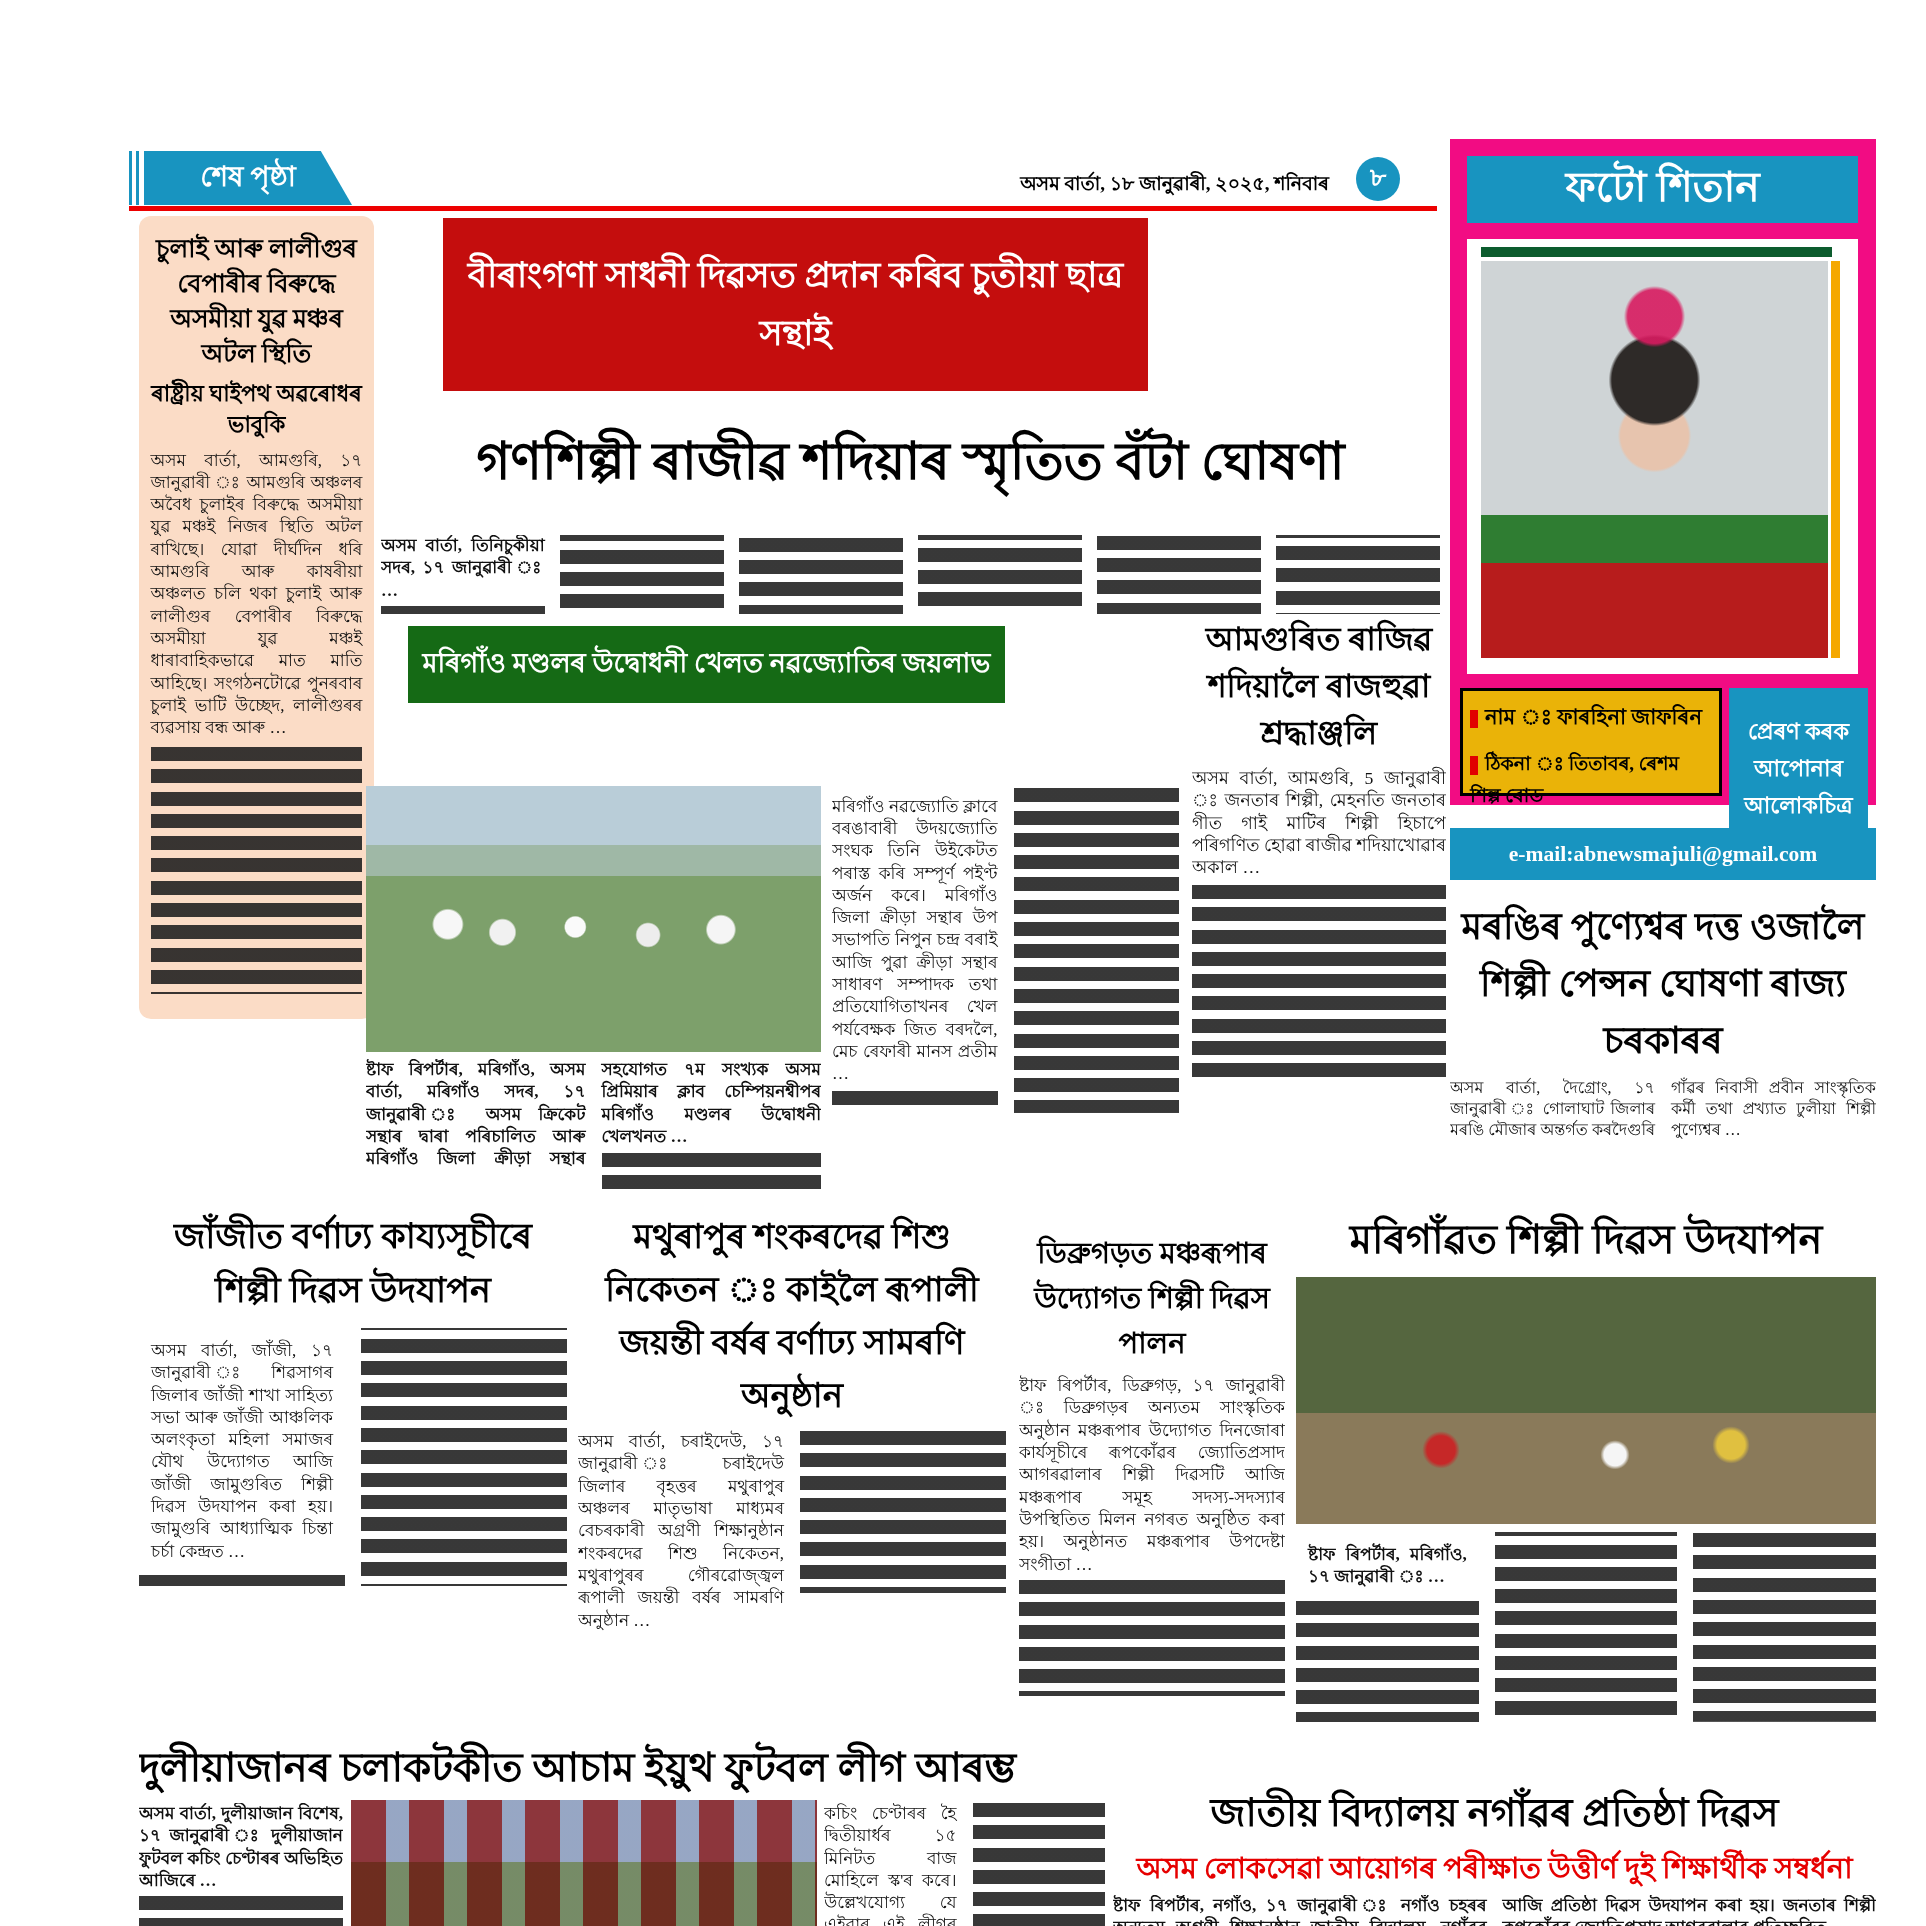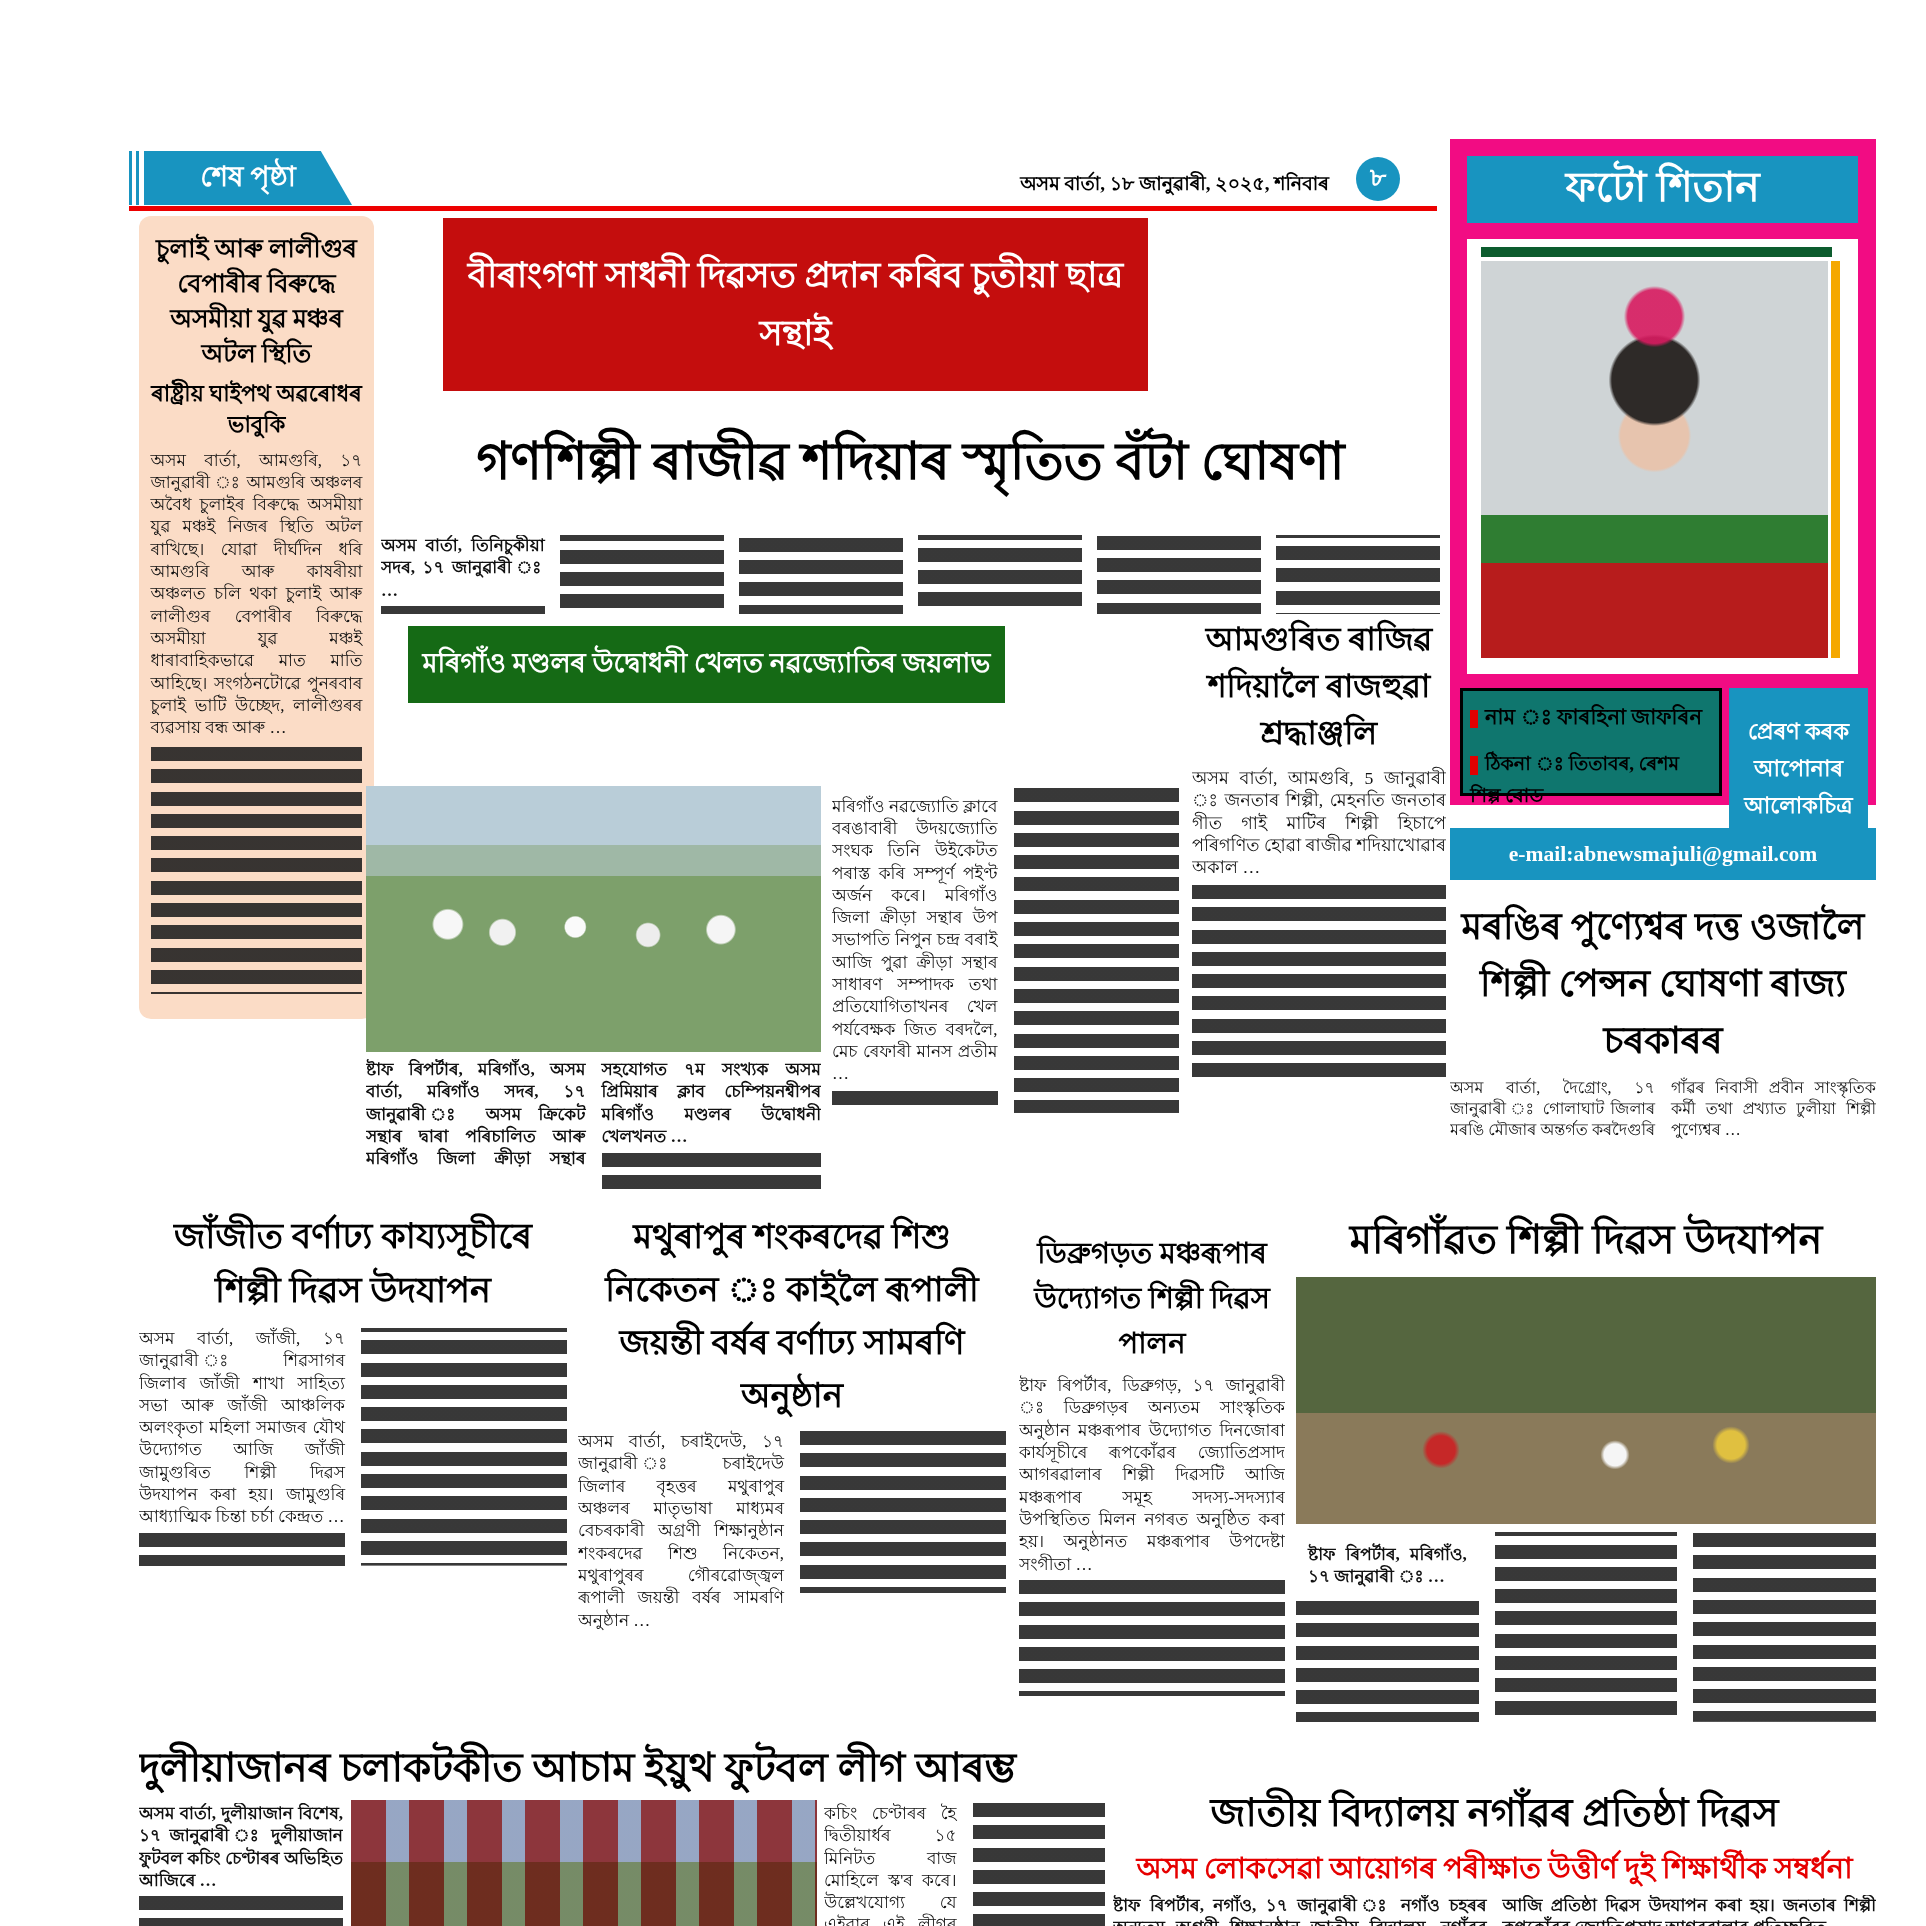--- a/index.html
+++ b/index.html
@@ -72,21 +72,21 @@
 
   <div class="abs pink" style="left:1450px;top:139px;width:426px;height:666px;">
     <div class="abs panel-blue center-flex" style="left:17.3px;top:17.3px;width:391px;height:67px;font-size:41px;font-weight:bold;">
       <span>ফটো শিতান</span>
     </div>
     <div class="abs" style="left:17.3px;top:100px;width:391px;height:435px;background:#fff;padding:7px;">
       <div class="abs frame-green" style="left:13.5px;top:7.7px;width:351px;height:10px;"></div>
       <div class="abs ph ph-girl" style="left:13.5px;top:22.3px;width:347px;height:397px;"></div>
       <div class="abs frame-orange" style="left:364px;top:22.3px;width:8.5px;height:397px;"></div>
     </div>
-    <div class="abs" style="left:9.6px;top:549px;width:262px;height:108px;background:#0f766e;border:3.1px solid #000;padding:10px 7.7px;">
+    <div class="abs" style="left:9.6px;top:549px;width:262px;height:108px;background:#eab308;border:3.1px solid #000;padding:10px 7.7px;">
       <div style="font-size:21px;font-weight:bold;margin-bottom:13px;"><span class="rb"></span><span>নাম ঃ ফাৰহিনা জাফৰিন</span></div>
       <div style="font-size:19px;font-weight:bold;"><span class="rb"></span><span>ঠিকনা ঃ তিতাবৰ, ৰেশম শিল্প ৰোড</span></div>
     </div>
     <div class="abs panel-blue center-flex" style="left:279px;top:549px;width:139px;height:162px;font-size:22.3px;font-weight:bold;text-align:center;padding:3.9px;">
       <span>প্ৰেৰণ কৰক আপোনাৰ আলোকচিত্ৰ</span>
     </div>
   </div>
   <div class="abs panel-blue center-flex" style="left:1450px;top:828px;width:426px;height:52px;font-size:21.6px;font-weight:bold;">
     <span>e-mail:abnewsmajuli@gmail.com</span>
   </div>
@@ -129,21 +129,21 @@
   <div class="abs clip" style="left:1450px;top:898px;width:426px;height:299px;">
     <div class="hl" style="font-size:37px;line-height:57px;">মৰঙিৰ পুণ্যেশ্বৰ দত্ত ওজালৈ শিল্পী পেন্সন ঘোষণা ৰাজ্য চৰকাৰৰ</div>
     <div class="cols2" style="margin-top:7.7px;">
       <p class="body-txt" style="margin:0;font-size:16px;line-height:21px;">অসম বাৰ্তা, দৈগ্ৰোং, ১৭ জানুৱাৰী ঃ গোলাঘাট জিলাৰ মৰঙি মৌজাৰ অন্তৰ্গত কৰদৈগুৰি গাঁৱৰ নিবাসী প্ৰবীন সাংস্কৃতিক কৰ্মী তথা প্ৰখ্যাত ঢুলীয়া শিল্পী পুণ্যেশ্বৰ …</p>
     </div>
   </div>
 
   <div class="abs clip" style="left:139px;top:1210px;width:428px;height:516px;">
     <div class="hl" style="font-size:35px;line-height:54px;">জাঁজীত বৰ্ণাঢ্য কায্যসূচীৰে শিল্পী দিৱস উদযাপন</div>
     <div class="cols2" style="margin-top:10px;">
-      <p class="body-txt" style="margin:0;">অসম বাৰ্তা, জাঁজী, ১৭ জানুৱাৰী ঃ শিৱসাগৰ জিলাৰ জাঁজী শাখা সাহিত্য সভা আৰু জাঁজী আঞ্চলিক অলংকৃতা মহিলা সমাজৰ যৌথ উদ্যোগত আজি জাঁজী জামুগুৰিত শিল্পী দিৱস উদযাপন কৰা হয়। জামুগুৰি আধ্যাত্মিক চিন্তা চৰ্চা কেন্দ্ৰত …</p>
+      <p class="body-txt" style="margin:12px;">অসম বাৰ্তা, জাঁজী, ১৭ জানুৱাৰী ঃ শিৱসাগৰ জিলাৰ জাঁজী শাখা সাহিত্য সভা আৰু জাঁজী আঞ্চলিক অলংকৃতা মহিলা সমাজৰ যৌথ উদ্যোগত আজি জাঁজী জামুগুৰিত শিল্পী দিৱস উদযাপন কৰা হয়। জামুগুৰি আধ্যাত্মিক চিন্তা চৰ্চা কেন্দ্ৰত …</p>
       <div class="fill" style="height:270px;margin-top:4.6px;"></div>
     </div>
   </div>
 
   <div class="abs clip" style="left:578px;top:1210px;width:428px;height:516px;">
     <div class="hl" style="font-size:34px;line-height:53px;">মথুৰাপুৰ শংকৰদেৱ শিশু নিকেতন ঃ কাইলৈ ৰূপালী জয়ন্তী বৰ্ষৰ বৰ্ণাঢ্য সামৰণি অনুষ্ঠান</div>
     <div class="cols2" style="margin-top:9.2px;">
       <p class="body-txt" style="margin:0;">অসম বাৰ্তা, চৰাইদেউ, ১৭ জানুৱাৰী ঃ চৰাইদেউ জিলাৰ বৃহত্তৰ মথুৰাপুৰ অঞ্চলৰ মাতৃভাষা মাধ্যমৰ বেচৰকাৰী অগ্ৰণী শিক্ষানুষ্ঠান শংকৰদেৱ শিশু নিকেতন, মথুৰাপুৰৰ গৌৰৱোজ্জ্বল ৰূপালী জয়ন্তী বৰ্ষৰ সামৰণি অনুষ্ঠান …</p>
       <div class="fill" style="height:162px;margin-top:4.6px;"></div>
     </div>

